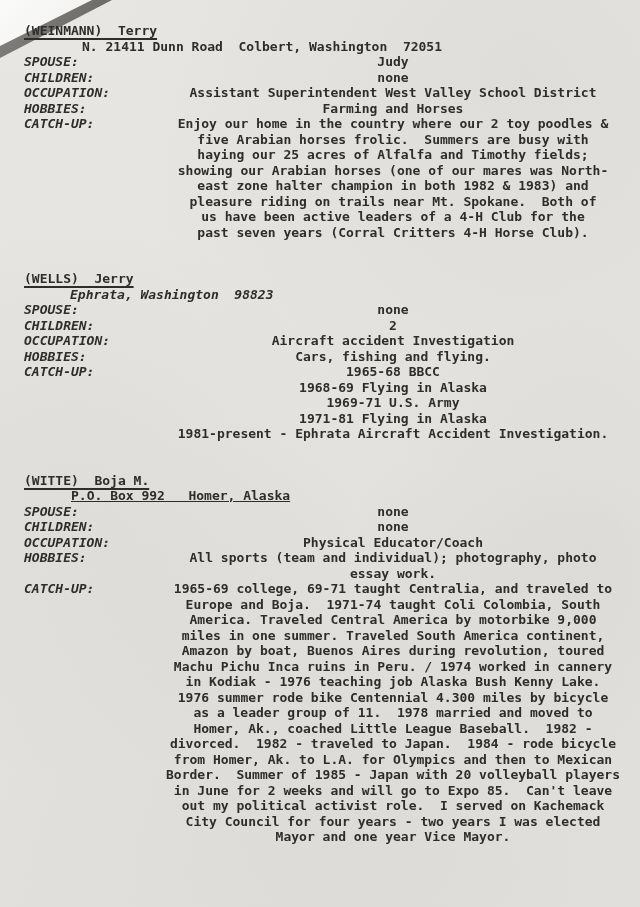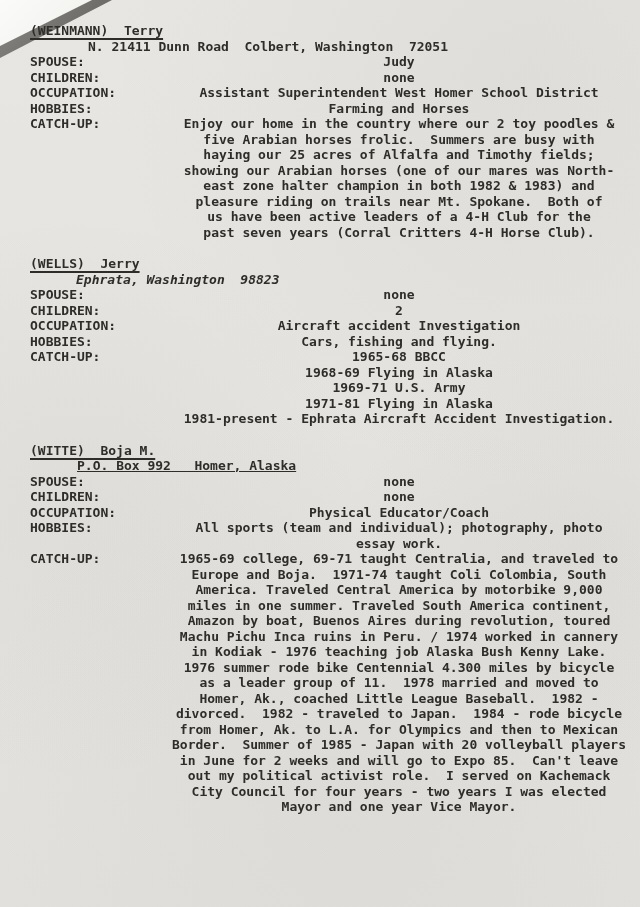--- a/index.html
+++ b/index.html
@@ -37,41 +37,41 @@
   .corner-light {
     position: absolute;
     top: 0; left: 0;
     width: 92px; height: 46px;
     background: linear-gradient(135deg, #fbfbf9 0%, #efefec 100%);
     clip-path: polygon(0 0, 100% 0, 0 100%);
   }
   .content {
     position: absolute;
     top: 23px;
-    left: 30px;
+    left: 24px;
     width: 596px;
     font-size: 13px;
     line-height: 15.5px;
     font-weight: 700;
     letter-spacing: 0;
   }
-  .entry + .entry { margin-top: 16px; }
+  .entry + .entry { margin-top: 31px; }
   .entry-name {
     display: inline-block;
     white-space: pre;
     text-decoration: underline;
     text-decoration-thickness: 1.5px;
     text-underline-offset: 3px;
   }
   .entry-address { white-space: pre; }
   .indent-a { padding-left: 58px; }
   .indent-b { padding-left: 46px; font-style: italic; }
   .indent-c { padding-left: 47px; text-decoration: underline; }
   .field-row { display: flex; align-items: flex-start; }
-  .field-label { flex: 0 0 142px; white-space: pre; }
+  .field-label { flex: 0 0 142px; white-space: pre; font-style: italic; }
   .field-value { flex: 1 1 auto; white-space: pre-wrap; text-align: center; }
 </style>
 </head>
 <body>
 
 <div class="page">
   <div class="corner-shadow"></div>
   <div class="corner-light"></div>
 
   <div class="content">
@@ -84,21 +84,21 @@
       <div class="field-row">
         <div class="field-label">SPOUSE:</div>
         <div class="field-value">Judy</div>
       </div>
       <div class="field-row">
         <div class="field-label">CHILDREN:</div>
         <div class="field-value">none</div>
       </div>
       <div class="field-row">
         <div class="field-label">OCCUPATION:</div>
-        <div class="field-value">Assistant Superintendent West Homer School District</div>
+        <div class="field-value">Assistant Superintendent West Valley School District</div>
       </div>
       <div class="field-row">
         <div class="field-label">HOBBIES:</div>
         <div class="field-value">Farming and Horses</div>
       </div>
       <div class="field-row">
         <div class="field-label">CATCH-UP:</div>
         <div class="field-value">Enjoy our home in the country where our 2 toy poodles &amp;
 five Arabian horses frolic.  Summers are busy with
 haying our 25 acres of Alfalfa and Timothy fields;

